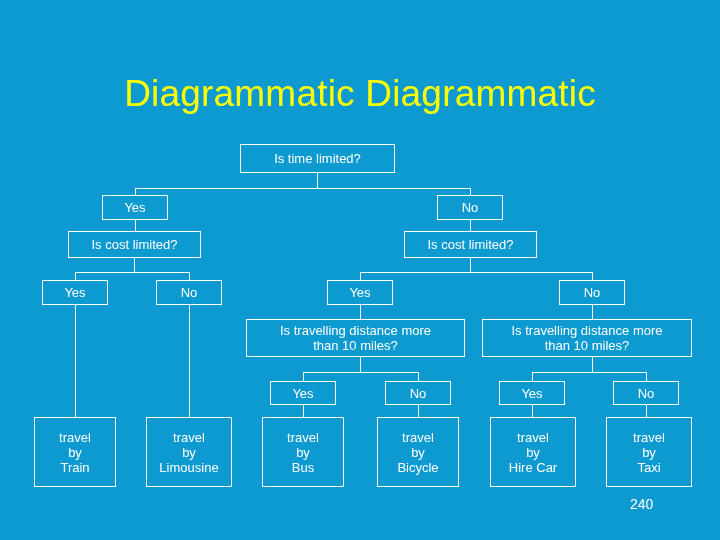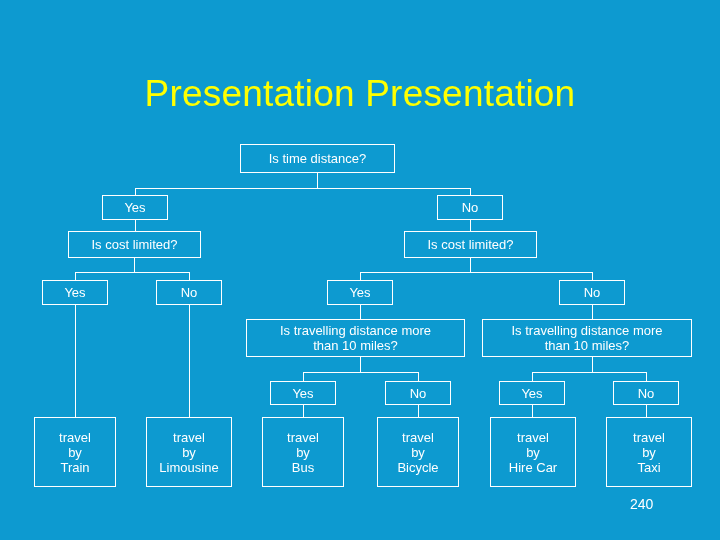--- a/index.html
+++ b/index.html
@@ -61,21 +61,21 @@
     font-size: 14px;
     left: 630px;
     top: 496px;
   }
 </style>
 </head>
 <body>
 
 <div id="slide">
 
-  <div id="title">Presentation Presentation</div>
+  <div id="title">Diagrammatic Diagrammatic</div>
 
   <div class="ln v" style="left:317px; top:172px; height:16px;"></div>
   <div class="ln h" style="left:135px; top:188px; width:336px;"></div>
   <div class="ln v" style="left:135px; top:188px; height:8px;"></div>
   <div class="ln v" style="left:470px; top:188px; height:8px;"></div>
 
   <div class="ln v" style="left:135px; top:220px; height:12px;"></div>
 
   <div class="ln v" style="left:470px; top:220px; height:12px;"></div>
 
@@ -106,21 +106,21 @@
   <div class="ln h" style="left:532px; top:372px; width:115px;"></div>
   <div class="ln v" style="left:532px; top:372px; height:9px;"></div>
   <div class="ln v" style="left:646px; top:372px; height:9px;"></div>
 
   <div class="ln v" style="left:303px; top:405px; height:12px;"></div>
   <div class="ln v" style="left:418px; top:405px; height:12px;"></div>
   <div class="ln v" style="left:532px; top:405px; height:12px;"></div>
   <div class="ln v" style="left:646px; top:405px; height:12px;"></div>
 
   <div class="node" style="left:240px; top:144px; width:155px; height:29px;">
-    <span class="txt">Is time distance?</span>
+    <span class="txt">Is time limited?</span>
   </div>
 
   <div class="node" style="left:102px; top:195px; width:66px; height:25px;">
     <span class="txt">Yes</span>
   </div>
 
   <div class="node" style="left:437px; top:195px; width:66px; height:25px;">
     <span class="txt">No</span>
   </div>
 

